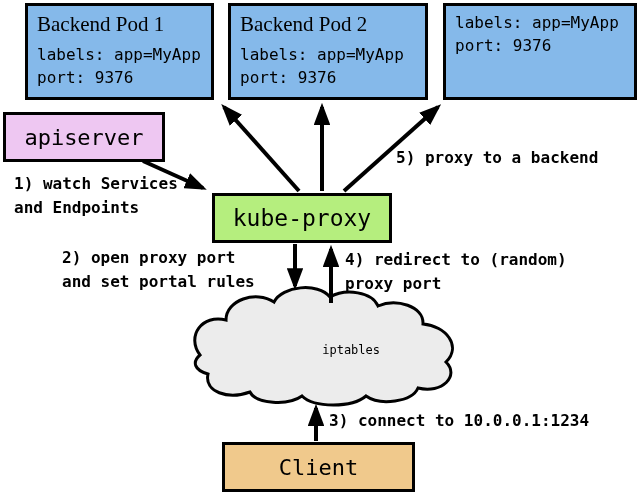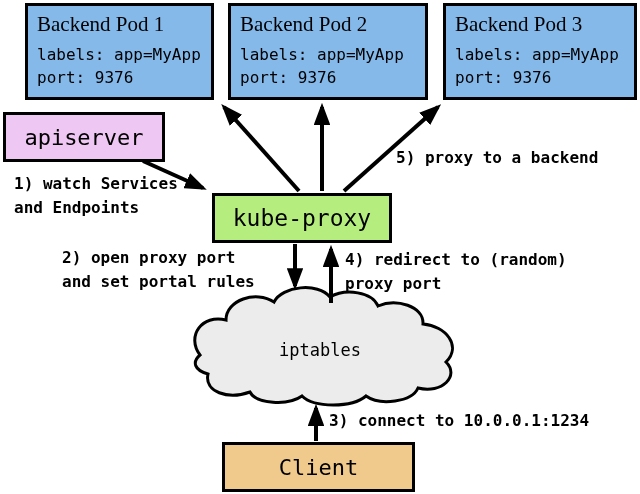--- a/index.html
+++ b/index.html
@@ -24,21 +24,21 @@
   #apiserver-box  { left:3px;   top:112px; width:162px; height:50px; background:#EEC7F2; font-size:22px; }
   #kube-proxy-box { left:212px; top:193px; width:180px; height:50px; background:#B5EE7E; font-size:23px; }
   #client-box     { left:222px; top:442px; width:193px; height:50px; background:#F0C98C; font-size:22px; }
 
   #pod-1 { left:25px;  width:189px; }
   #pod-2 { left:228px; width:200px; }
   #pod-3 { left:443px; width:194px; }
 
   #cloud-label {
     position:absolute; left:260px; top:340px; width:120px;
-    text-align:center; font-size:17px; line-height:20px;
+    text-align:right; font-size:12px; line-height:20px;
   }
 
   .annotation {
     position:absolute; font-weight:bold; font-size:16px; line-height:24px;
     white-space:nowrap;
   }
   #annotation-step1 { left:14px;  top:172px; }
   #annotation-step2 { left:62px;  top:246px; }
   #annotation-step3 { left:329px; top:409px; }
   #annotation-step4 { left:345px; top:248px; }
@@ -83,21 +83,20 @@
     <div class="pod-title">Backend Pod 1</div>
     <div class="pod-line">labels: app=MyApp</div>
     <div class="pod-line">port: 9376</div>
   </div>
   <div class="box pod" id="pod-2">
     <div class="pod-title">Backend Pod 2</div>
     <div class="pod-line">labels: app=MyApp</div>
     <div class="pod-line">port: 9376</div>
   </div>
   <div class="box pod" id="pod-3">
-    <div class="pod-title">Backend Pod 3</div>
     <div class="pod-line">labels: app=MyApp</div>
     <div class="pod-line">port: 9376</div>
   </div>
 
   <div class="box named-box" id="apiserver-box">
     <span>apiserver</span>
   </div>
 
   <div class="box named-box" id="kube-proxy-box">
     <span>kube-proxy</span>

